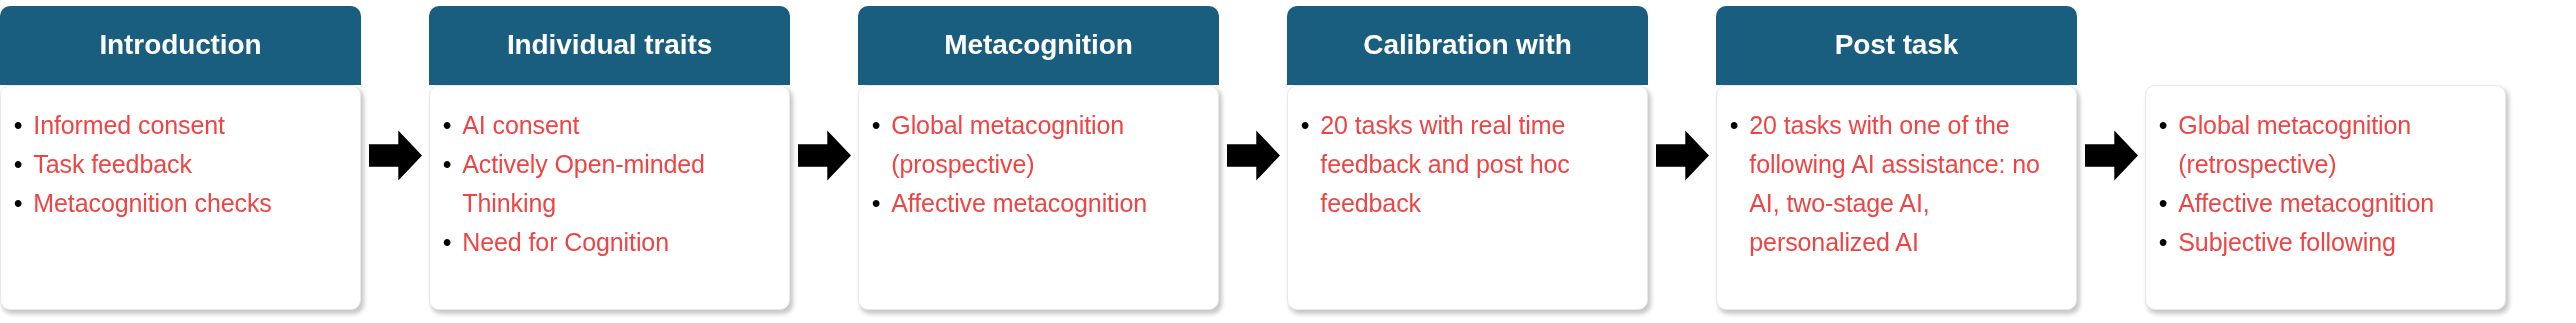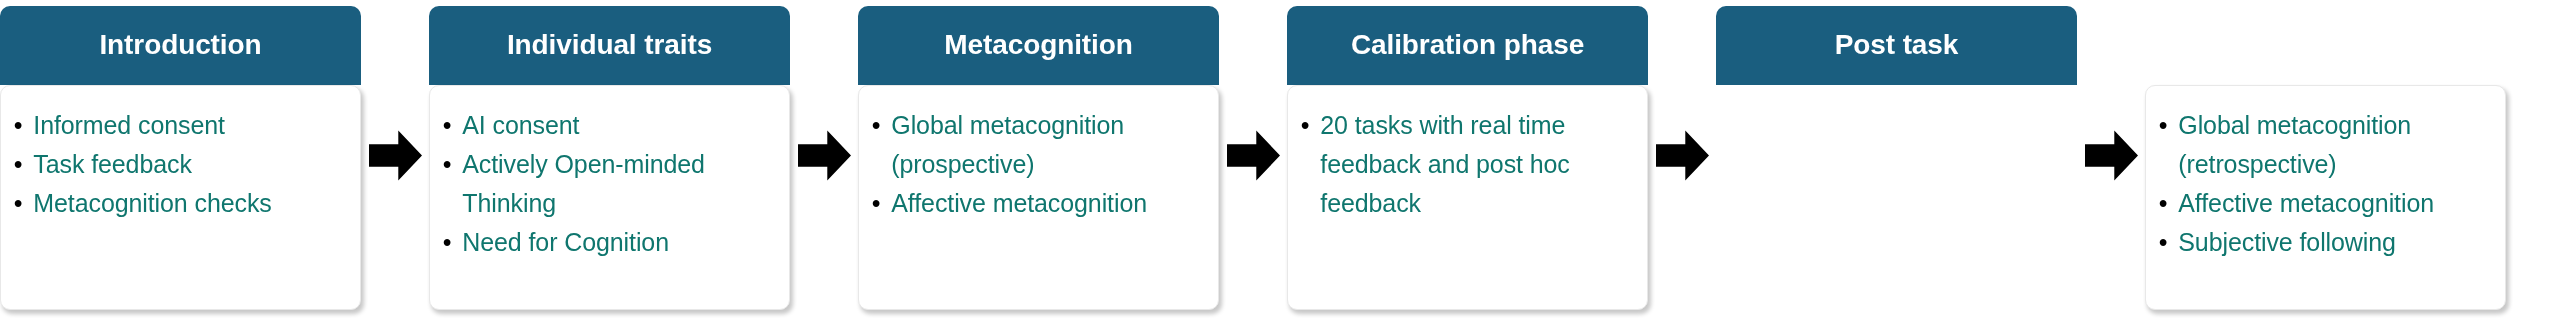--- a/index.html
+++ b/index.html
@@ -72,21 +72,21 @@
     list-style: none;
     margin: 0;
     padding: 0;
   }
 
   .bullets li {
     position: relative;
     padding-left: 21px;
     font-size: 25px;
     line-height: 39px;
-    color: #0f766e;
+    color: #ef4444;
     letter-spacing: -0.1px;
   }
 
   .bullets li::before {
     content: "\2022";
     position: absolute;
     left: 1.4px;
     top: 0;
     font-size: 25px;
     line-height: 39px;
@@ -163,36 +163,41 @@
       </div>
     </div>
     <div class="connector">
       <span class="arrow-glyph">
         <svg viewBox="0 0 76 72" xmlns="http://www.w3.org/2000/svg">
           <path d="M0 20 L42 20 L42 0 L76 36 L42 72 L42 52 L0 52 Z" fill="#000000"></path>
         </svg>
       </span>
     </div>
     <div class="stage">
-      <div class="stage-header">Calibration phase</div>
+      <div class="stage-header">Calibration with</div>
       <div class="stage-body">
         <ul class="bullets">
           <li>20 tasks with real time feedback and post hoc feedback</li>
         </ul>
       </div>
     </div>
     <div class="connector">
       <span class="arrow-glyph">
         <svg viewBox="0 0 76 72" xmlns="http://www.w3.org/2000/svg">
           <path d="M0 20 L42 20 L42 0 L76 36 L42 72 L42 52 L0 52 Z" fill="#000000"></path>
         </svg>
       </span>
     </div>
     <div class="stage">
       <div class="stage-header">Post task</div>
+      <div class="stage-body">
+        <ul class="bullets">
+          <li>20 tasks with one of the following AI assistance: no AI, two-stage AI, personalized AI</li>
+        </ul>
+      </div>
     </div>
     <div class="connector">
       <span class="arrow-glyph">
         <svg viewBox="0 0 76 72" xmlns="http://www.w3.org/2000/svg">
           <path d="M0 20 L42 20 L42 0 L76 36 L42 72 L42 52 L0 52 Z" fill="#000000"></path>
         </svg>
       </span>
     </div>
     <div class="stage">
       <div class="stage-body">

